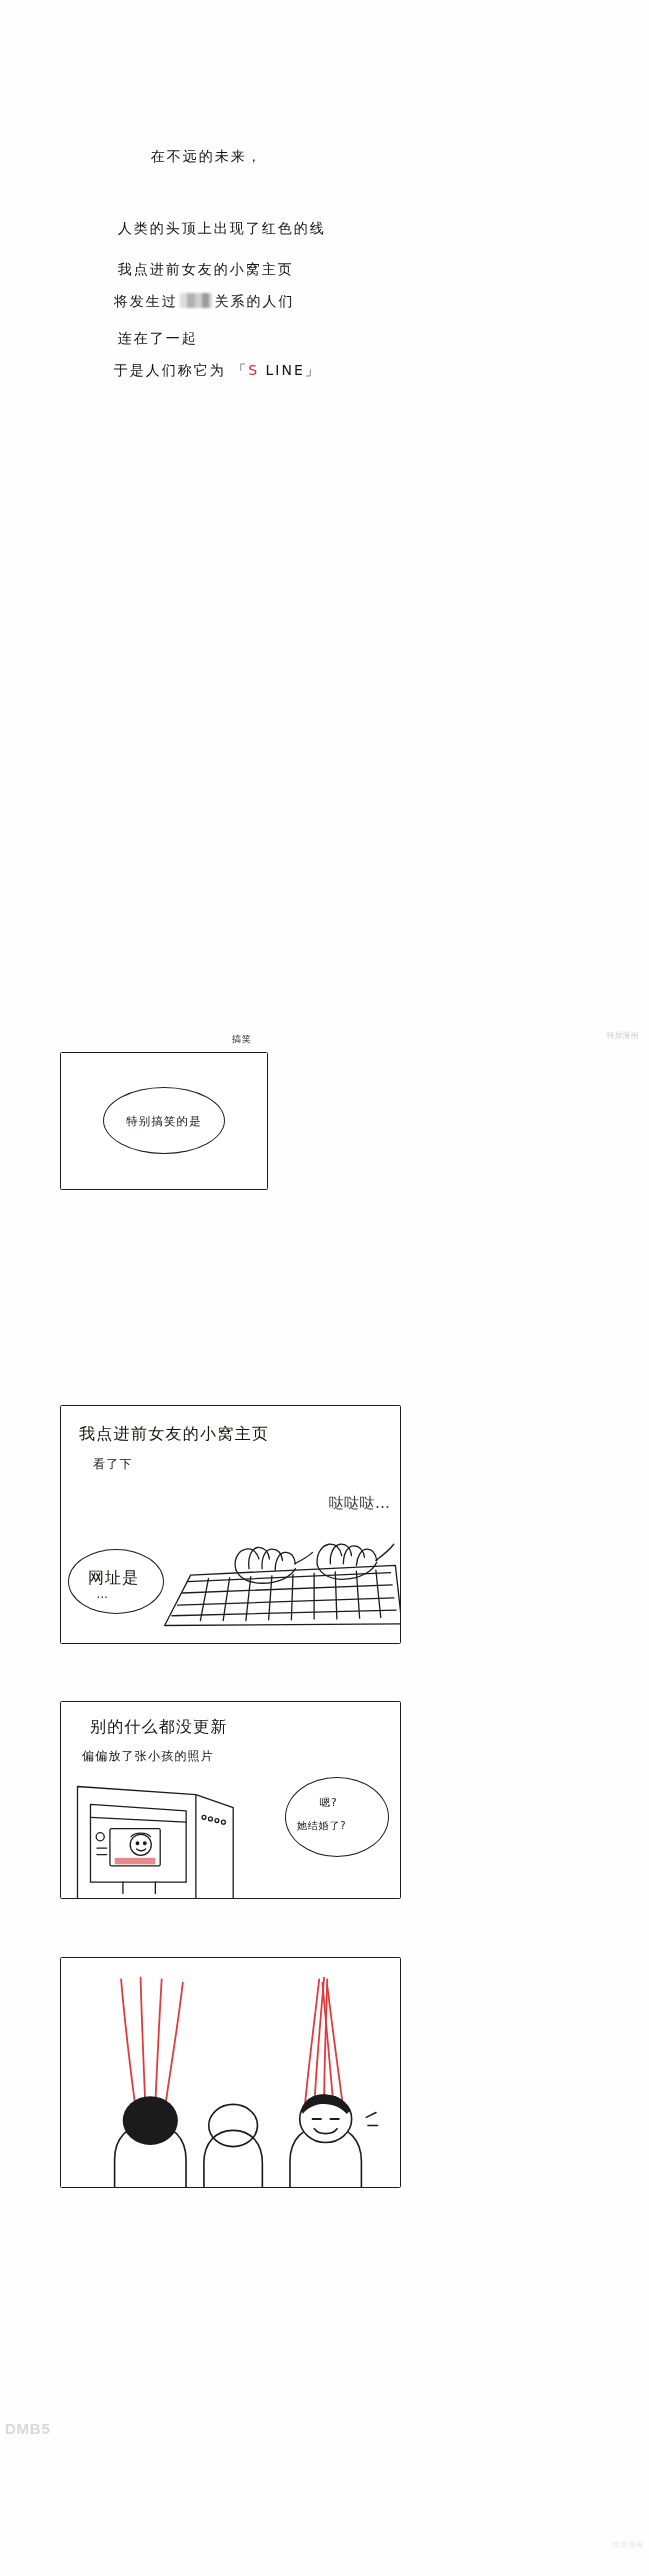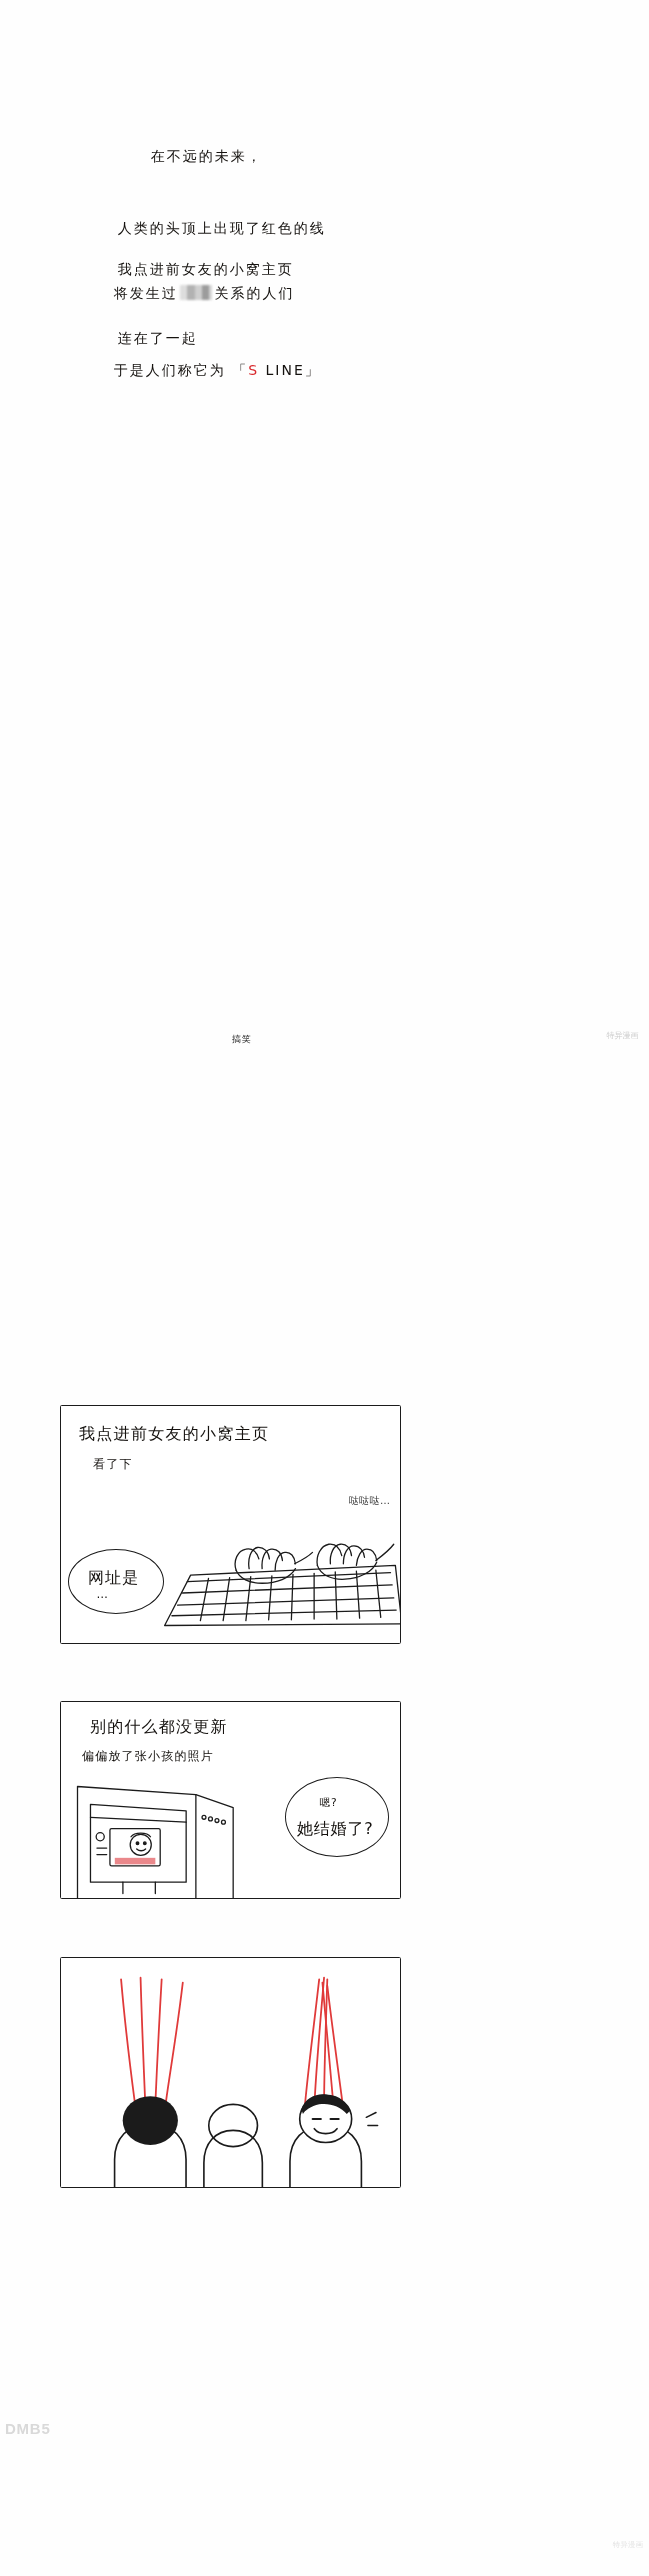--- a/index.html
+++ b/index.html
@@ -32,21 +32,21 @@
     color: #15120f;
     font-size: 14px;
     letter-spacing: 2px;
     line-height: 1.2;
     white-space: pre;
     font-family: "DejaVu Sans", "Liberation Sans", sans-serif;
   }
   .il-0 { position:absolute; left:112px; top: 9.7px; }
   .il-1 { position:absolute; left: 79px; top:81px; }
   .il-2 { position:absolute; left: 79px; top:122px; }
-  .il-3 { position:absolute; left: 75px; top:146px;text-align:right; }
+  .il-3 { position:absolute; left: 75px; top:154px;text-align:right; }
   .il-4 { position:absolute; left: 79px; top:191px; }
   .il-5 { position:absolute; left: 75px; top:223px; }
 
   .red { color: #d8272b; }
   .mosaic {
     display: inline-block;
     width: 32px; height: 15.4px;
     vertical-align: -2.4px;
     margin: 0 2.4px;
     background:
@@ -97,21 +97,21 @@
   .p2-line1 {
     position: absolute; left: 18px; top: 18px;
     font-size: 16px; letter-spacing: 1.3px; color:#15120f; white-space: pre;
   }
   .p2-line2 {
     position: absolute; left: 32px; top: 50px;
     font-size: 12px; letter-spacing: 1.3px; color:#15120f; white-space: pre;
   }
   .p2-sfx {
     position: absolute; right: 9.7px; top: 88px;
-    font-size: 10px; letter-spacing: 0.4px; color:#3a3a3a; white-space: pre;
+    font-size: 15px; letter-spacing: 0.4px; color:#3a3a3a; white-space: pre;
   }
   .p2-bubble {
     position: absolute; left: 6.5px; top: 143px;
     width: 96px; height: 65px;
     border: 1.6px solid #1b1b1b;
     border-radius: 50%/50%;
     background:#fff;
   }
   .p2-bubble .txt {
     position: absolute; left: 19.5px; top: 18px;
@@ -134,21 +134,21 @@
   .p3-line2 { position:absolute; left: 21px; top: 46px; font-size:12px; letter-spacing:1.2px; color:#15120f; white-space:pre;}
   .p3-bubble {
     position: absolute; right: 11.4px; top: 75px;
     width: 104px; height: 80px;
     border: 1.6px solid #1b1b1b;
     border-radius: 50%/50%;
     background:#fff;
     z-index: 5;
   }
   .p3-bubble .l1 { position:absolute; left: 34px; top: 18px; font-size:10.6px; letter-spacing:0.8px; color:#15120f; white-space:pre;}
-  .p3-bubble .l2 { position:absolute; left: 11.4px; top: 41px; font-size:16px; letter-spacing:0.8px; color:#15120f; white-space:pre;}
+  .p3-bubble .l2 { position:absolute; left: 11.4px; top: 41px; font-size:10px; letter-spacing:0.8px; color:#15120f; white-space:pre;}
   .monitor { position:absolute; left: 13px; top: 78px; width: 187px; height: 120px; }
 
   
   #panel4 { left: 60px; top: 1957px; width: 341px; height: 231px; }
   .p4-bubble {
     position:absolute; left: 120px; top: 13px;
     width: 123px; height: 60px;
     border: 1.6px solid #1b1b1b;
     border-radius: 50%/50%;
     background:#fff;
@@ -203,20 +203,25 @@
     </div>
 
     <div class="intro-line il-5">
       <span>于是人们称它为 「</span><span class="red">S</span><span> LINE」</span>
     </div>
   </div>
 
   <div class="panel-tag" id="tag1">搞笑</div>
   <div class="wm-panel1">特异漫画</div>
 
+  <div class="panel" id="panel1">
+    <div class="bubble-oval">
+      <div class="txt">特别搞笑的是</div>
+    </div>
+  </div>
 
   <div class="panel" id="panel2">
     <div class="p2-line1">我点进前女友的小窝主页</div>
     <div class="p2-line2">看了下</div>
     <div class="p2-sfx">哒哒哒…</div>
 
     <div class="kb">
       <svg width="244" height="117" viewBox="0 0 300 144" xmlns="http://www.w3.org/2000/svg">
         <g fill="none" stroke="#1b1b1b" stroke-width="1.6" stroke-linecap="round" stroke-linejoin="round">
 

